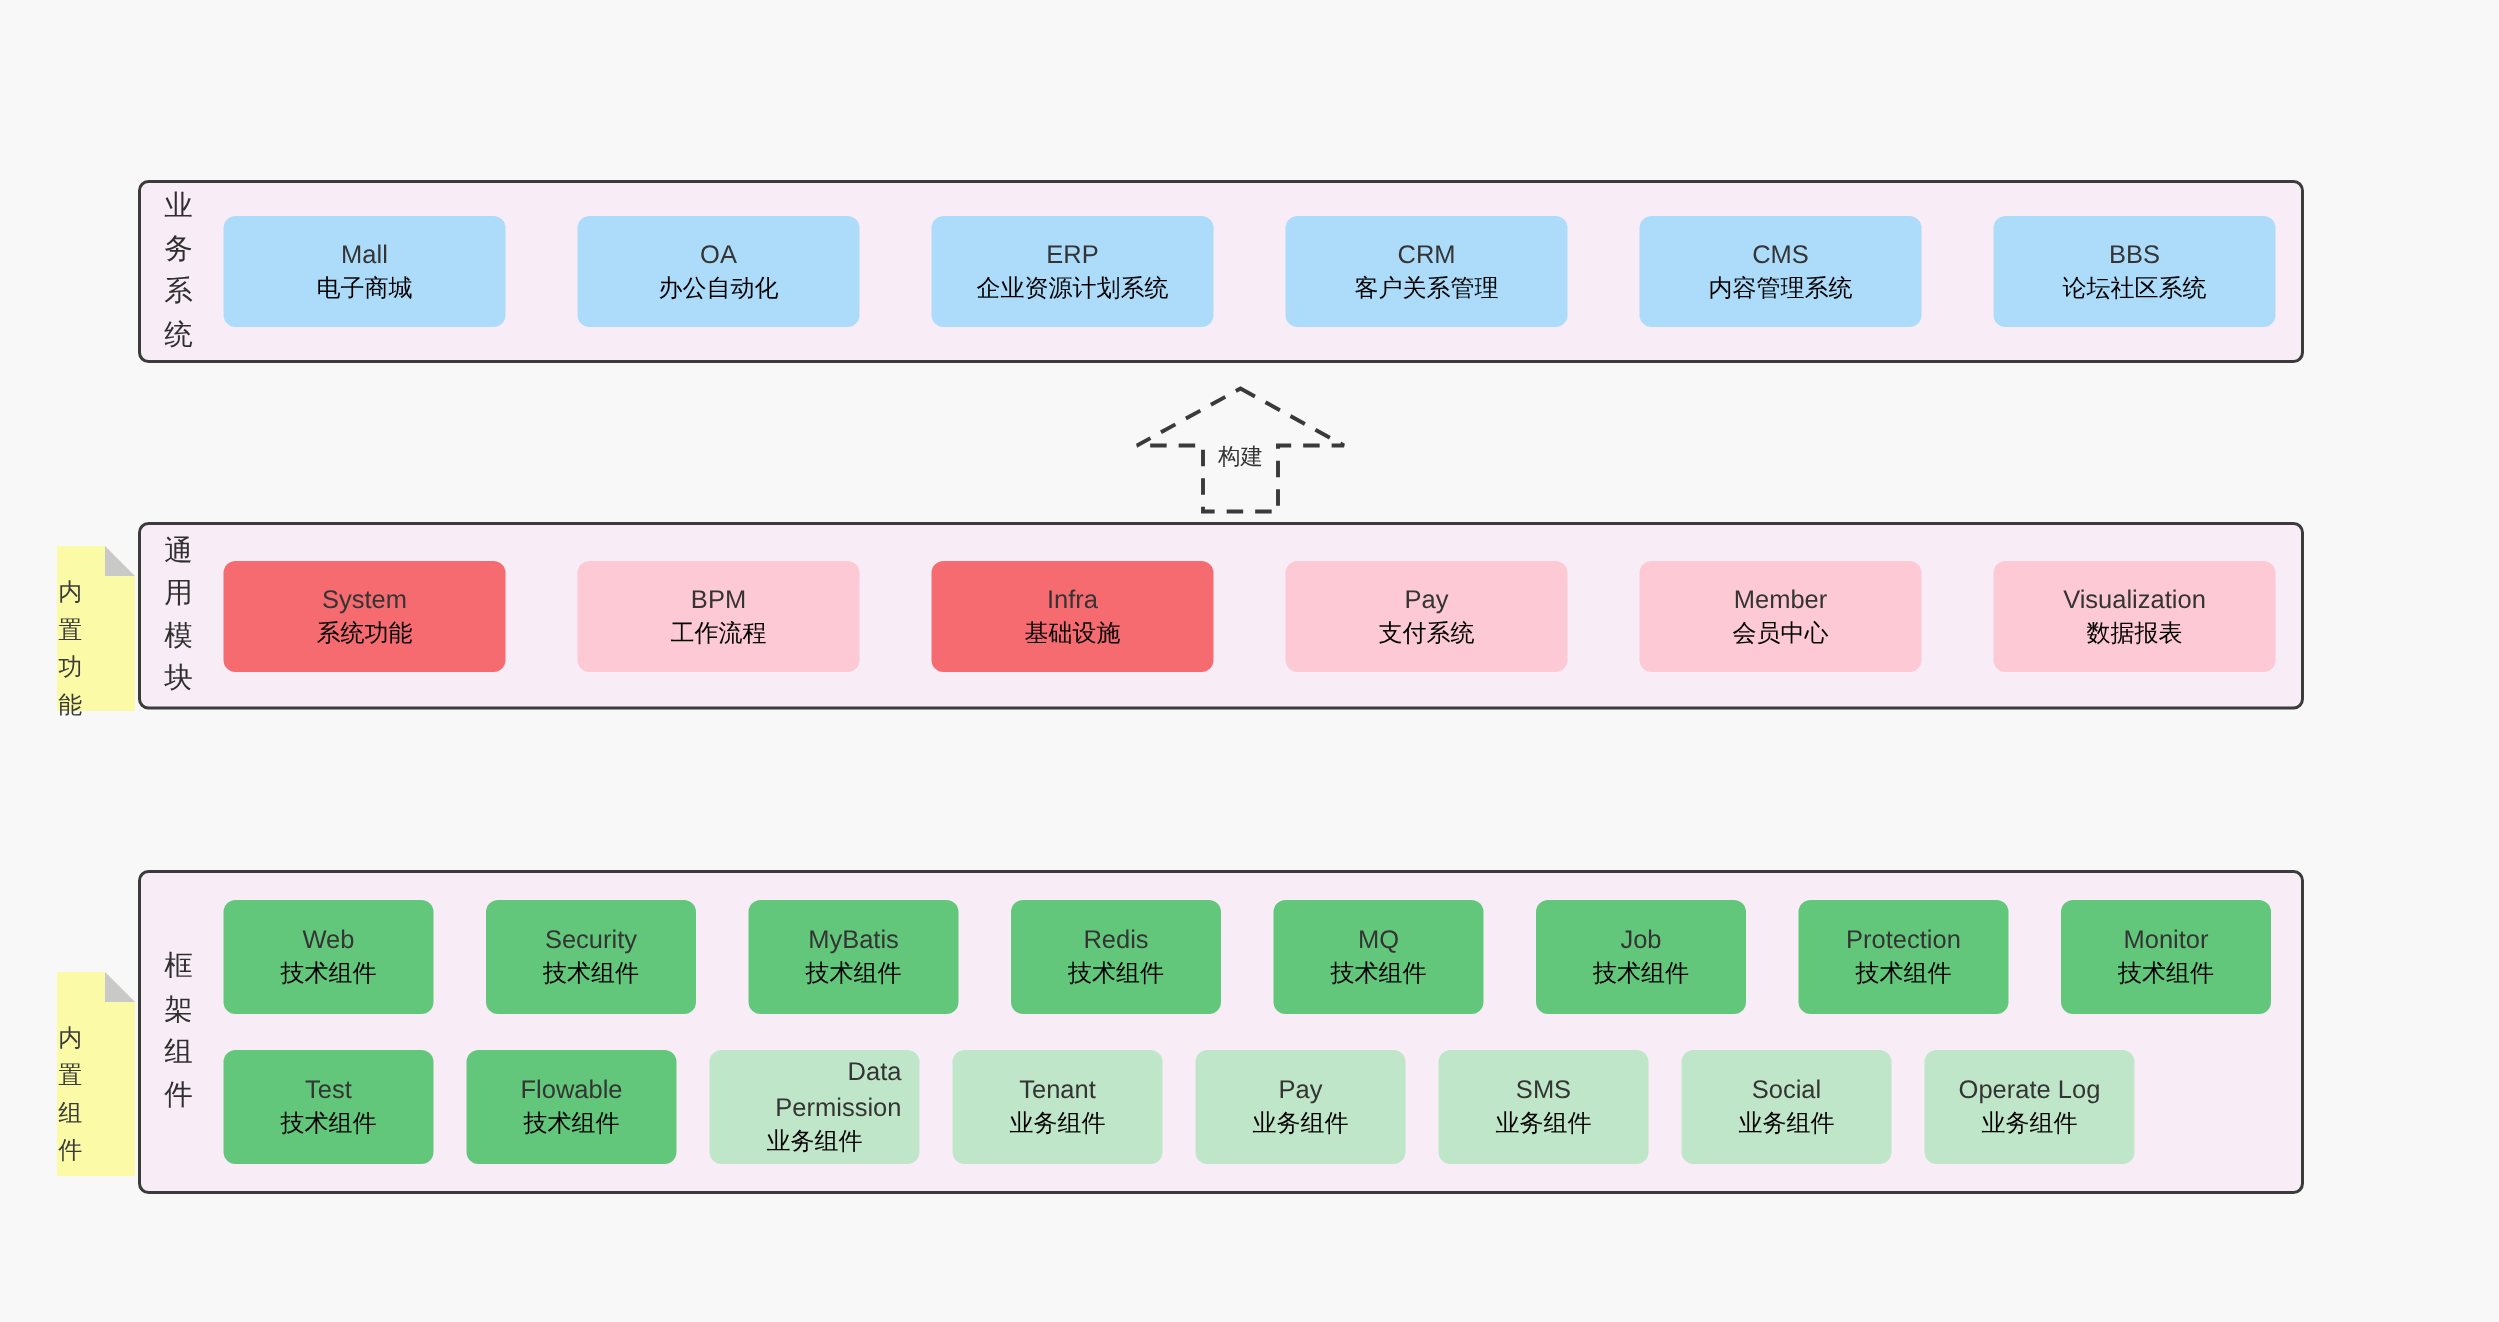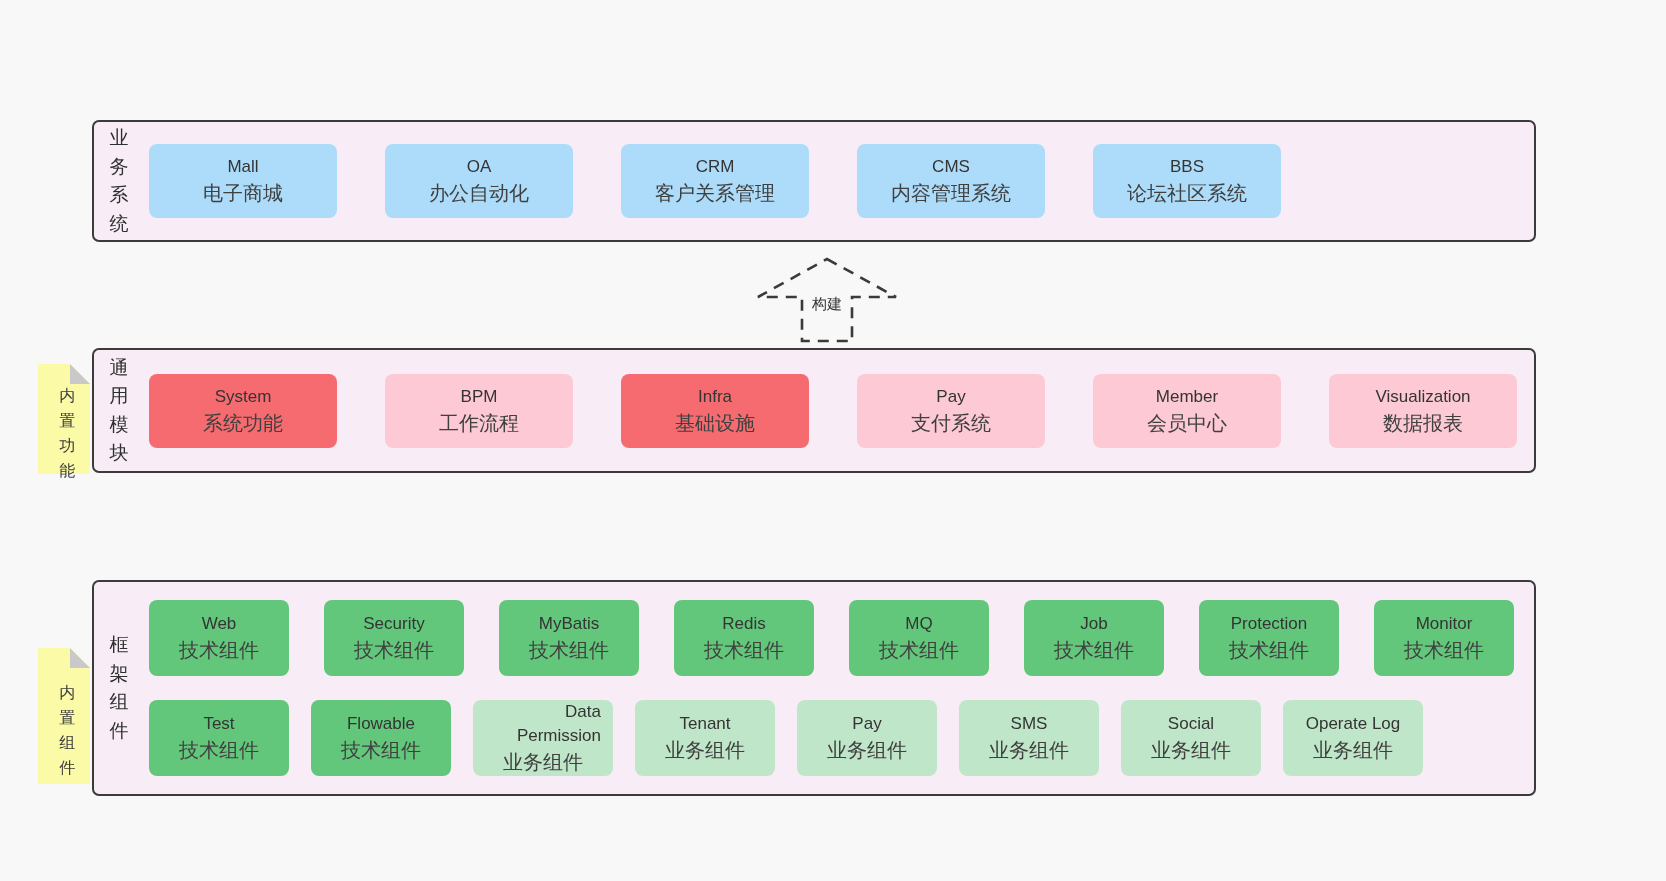--- a/index.html
+++ b/index.html
@@ -6,21 +6,21 @@
   body { font-family:"Liberation Sans","DejaVu Sans",sans-serif; color:#3a3a3a; }
   .stage { position:relative; width:1666px; height:881px; overflow:hidden; }
 
   
   .note { position:absolute; background:#fbfaa6; }
   .note .fold { position:absolute; top:0; right:0; width:20px; height:20px;
                 background:#c9c9c9; clip-path:polygon(0 0,100% 100%,0 100%); }
   .note .notch { position:absolute; top:0; right:0; width:20px; height:20px;
                 background:#f8f8f8; clip-path:polygon(0 0,100% 0,100% 100%); }
   .note .vtext { position:absolute; left:0; right:14px; top:24px; bottom:6px;
-                 display:flex; align-items:center; justify-content:flex-end;margin-top:12px; }
+                 display:flex; align-items:center; justify-content:flex-start;margin-top:12px; }
   .note .vtext span { display:block; width:1.1em; line-height:1.55; font-size:16px;
                       text-align:center; word-break:break-all; }
 
   
   .panel { position:absolute; left:92px; width:1444px; background:#f8edf7;
            border:2px solid #3b3b3b; border-radius:7px; box-sizing:border-box;text-decoration:underline; }
   #panel-business  { top:120px; height:122px; }
   #panel-modules   { top:348px; height:125px; }
   #panel-framework { top:580px; height:216px; }
 
@@ -33,21 +33,21 @@
   #panel-business .row { left:55px; top:22px; gap:48px; }
   #panel-modules  .row { left:55px; top:24px; gap:48px; }
   #panel-framework .row1 { left:55px; top:18px; gap:35px; }
   #panel-framework .row2 { left:55px; top:118px; gap:22px; }
 
   .box { display:flex; flex-direction:column; align-items:center; justify-content:center;
          border-radius:8px; text-align:right; box-sizing:border-box; }
   .w188 { width:188px; height:74px; }
   .w140 { width:140px; height:76px; padding:0 12px; }
   .box .t { font-size:17px; line-height:1.42; color:#343434; }
-  .box .s { font-size:20px; line-height:1.42; color:#404040; }
+  .box .s { font-size:16px; line-height:1.42; color:#000000; }
   .blue   { background:#addcfa; }
   .red    { background:#f56b70; }
   .pink   { background:#fcc9d4; }
   .green  { background:#63c77b; }
   .lgreen { background:#bfe6c8; }
 
   
   .arrow { position:absolute; width:150px; height:88px; }
   #arrow-build     { left:752px; top:256px; }
   #arrow-implement { left:765px; top:488px; }
@@ -83,20 +83,24 @@
     <div class="row">
       <div class="box w188 blue">
         <div class="t">Mall</div>
         <div class="s">电子商城</div>
       </div>
       <div class="box w188 blue">
         <div class="t">OA</div>
         <div class="s">办公自动化</div>
       </div>
       <div class="box w188 blue">
+        <div class="t">ERP</div>
+        <div class="s">企业资源计划系统</div>
+      </div>
+      <div class="box w188 blue">
         <div class="t">CRM</div>
         <div class="s">客户关系管理</div>
       </div>
       <div class="box w188 blue">
         <div class="t">CMS</div>
         <div class="s">内容管理系统</div>
       </div>
       <div class="box w188 blue">
         <div class="t">BBS</div>
         <div class="s">论坛社区系统</div>

